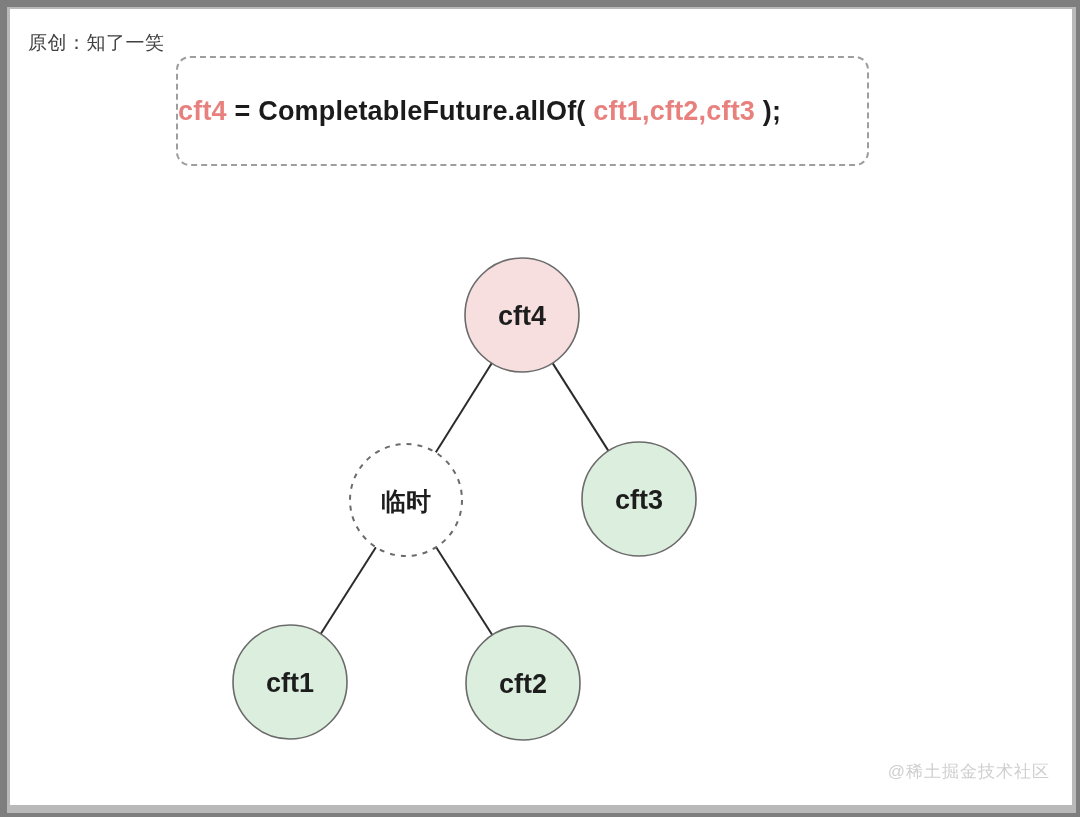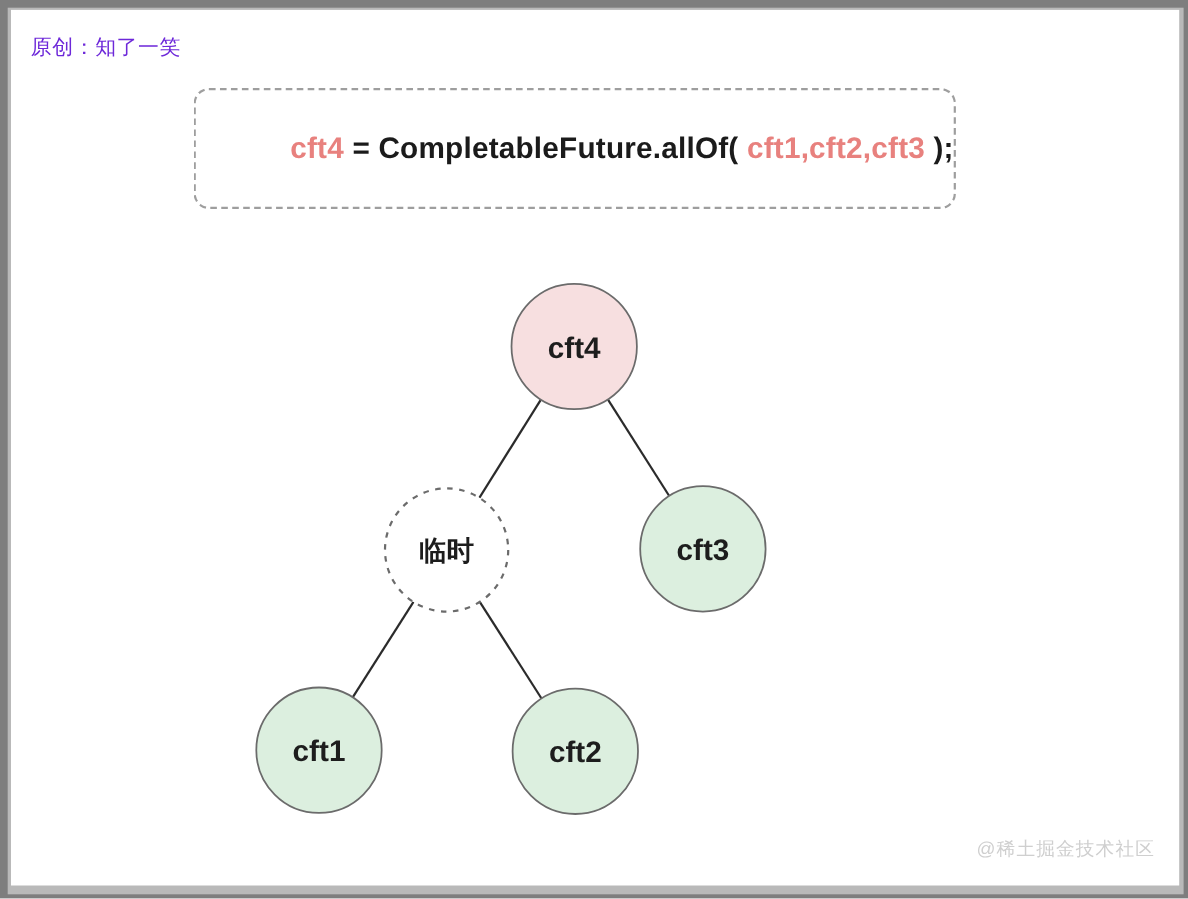--- a/index.html
+++ b/index.html
@@ -39,37 +39,37 @@
     height: 796px;
     background: #ffffff;
     overflow: hidden;
   }
   
   .credit {
     position: absolute;
     left: 18px;
     top: 21px;
     font-size: 19px;
-    color: #6d28d9;
+    color: #404040;
     letter-spacing: 0.5px;
     white-space: nowrap;
     font-weight: 400;
   }
   
   .code-box {
     position: absolute;
     left: 166px;
-    top: 71px;
+    top: 47px;
     width: 693px;
     height: 110px;
     border: 2px dashed #9e9e9e;
     border-radius: 14px;
     display: flex;
     align-items: center;
-    justify-content: flex-end;
+    justify-content: flex-start;
     box-sizing: border-box;
     background: #ffffff;
   }
   .code-line {
     font-size: 27px;
     font-weight: bold;
     letter-spacing: 0.2px;
     white-space: nowrap;
     color: #1b1b1b;
   }

